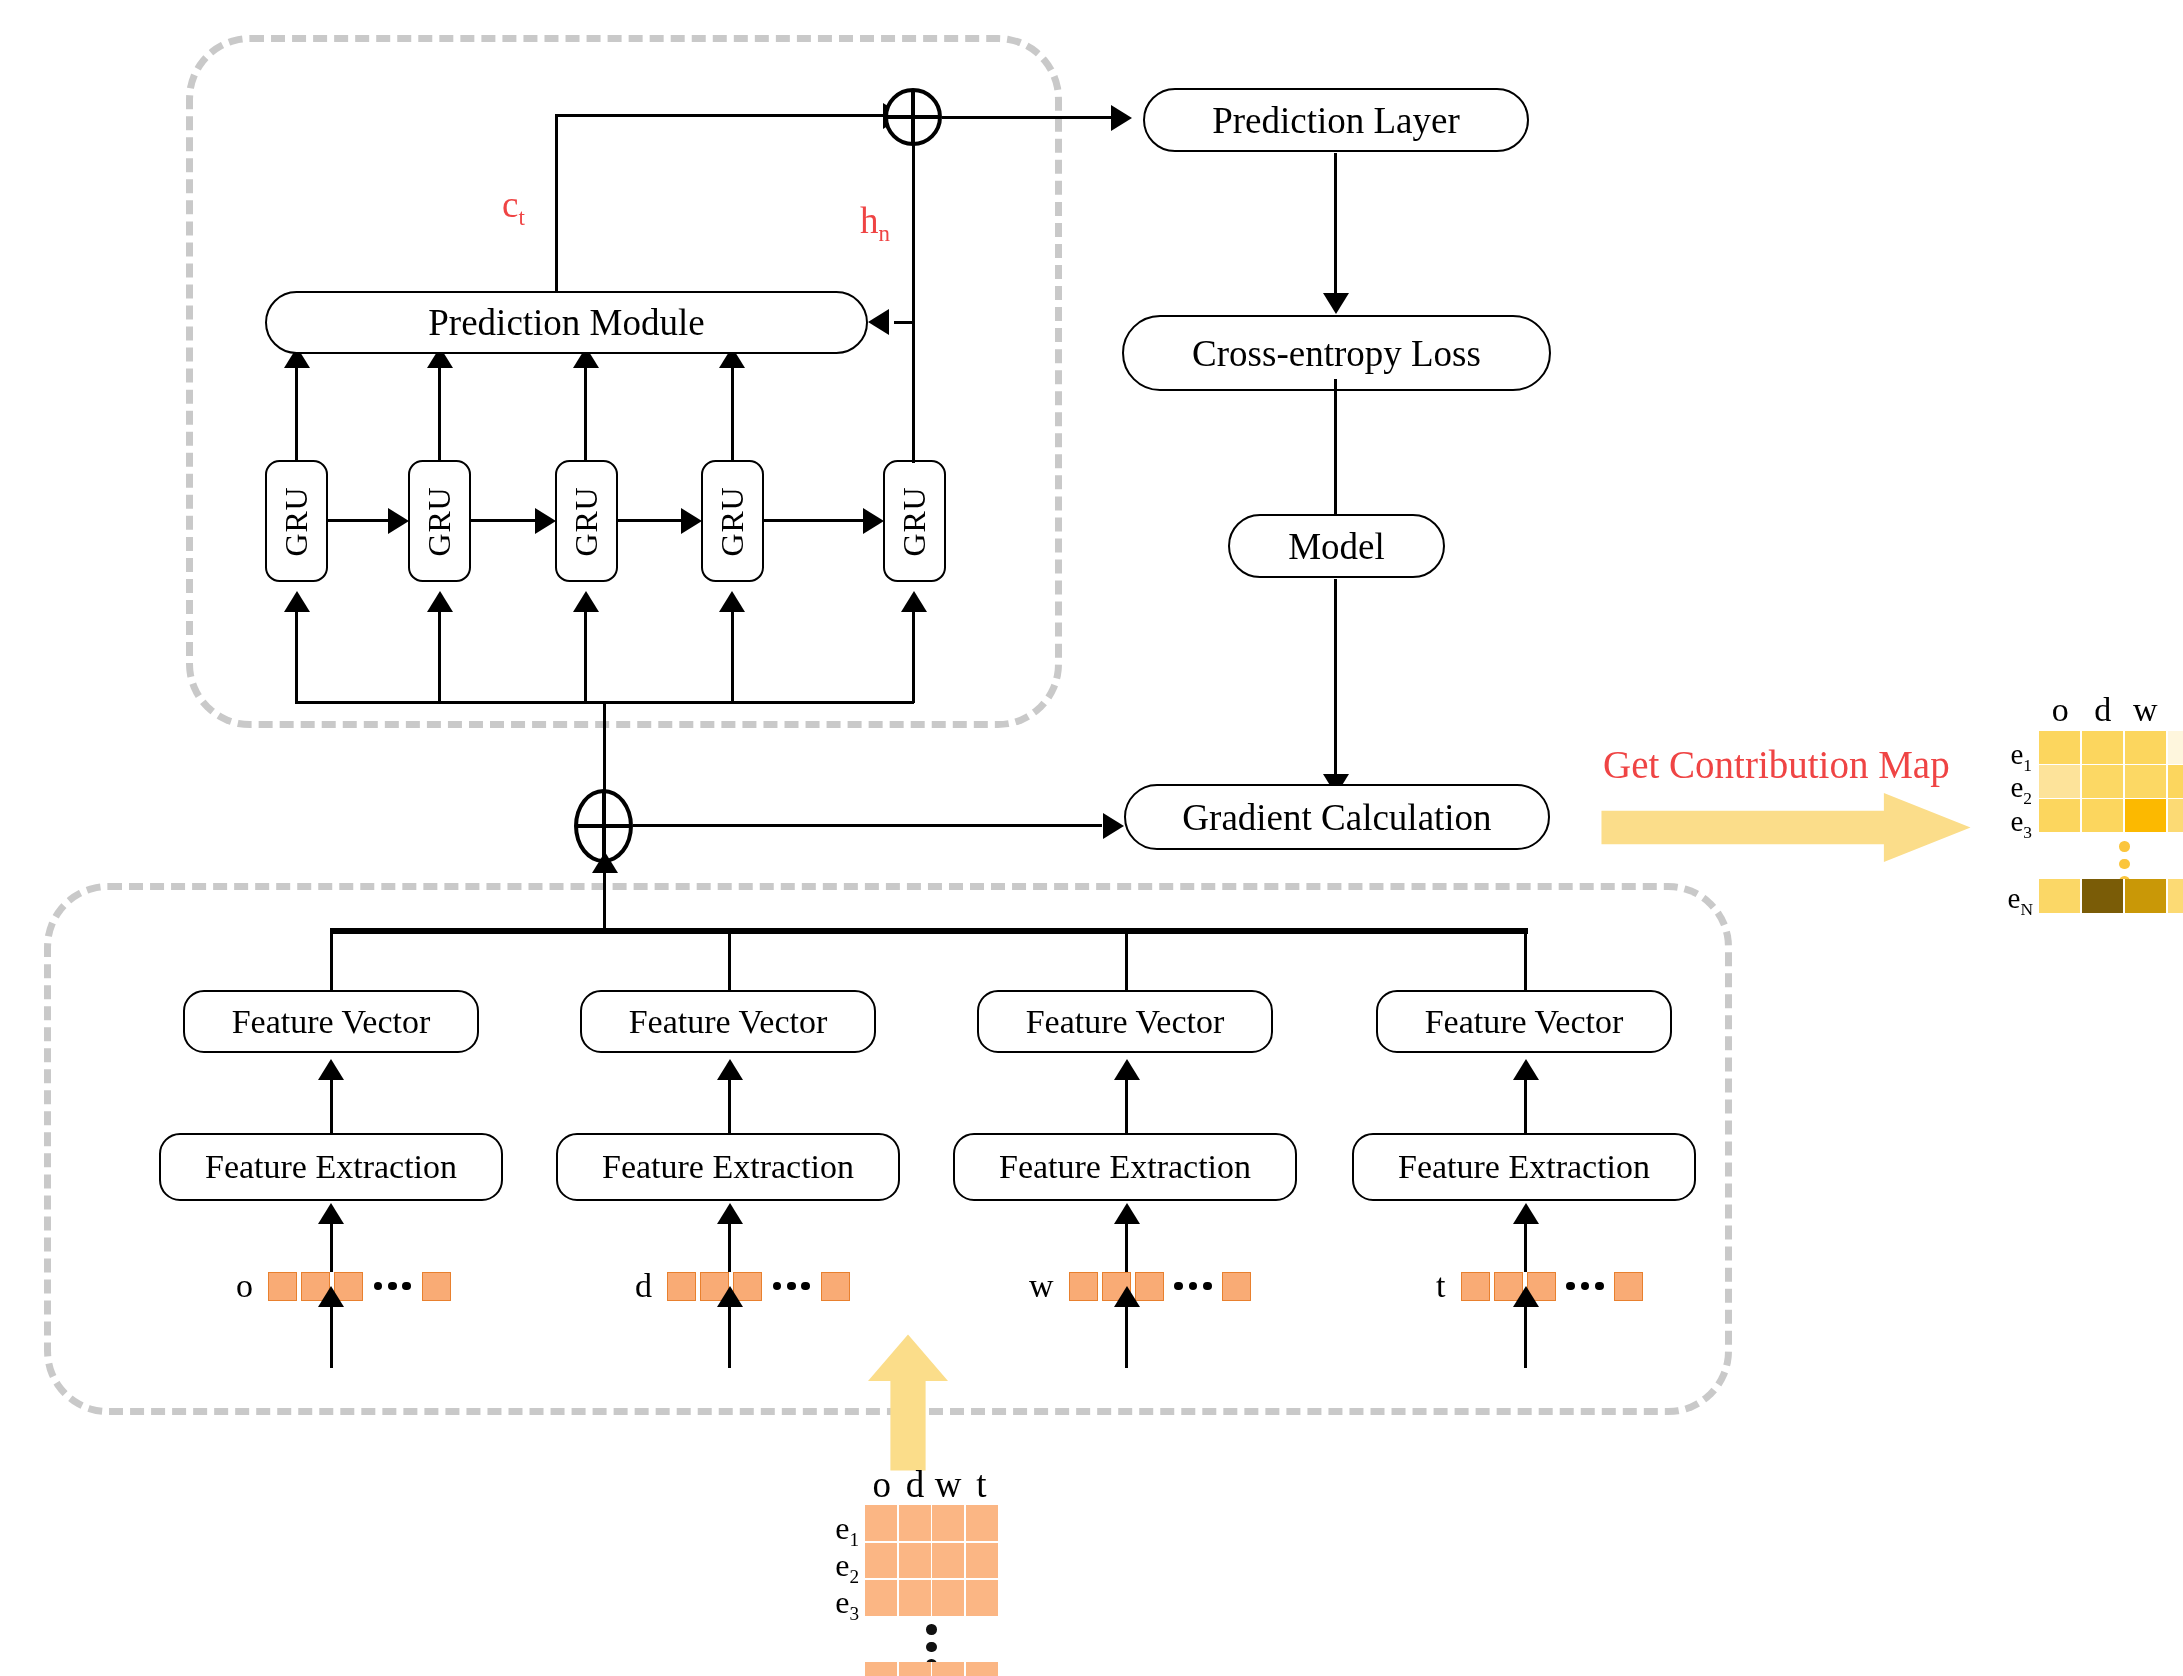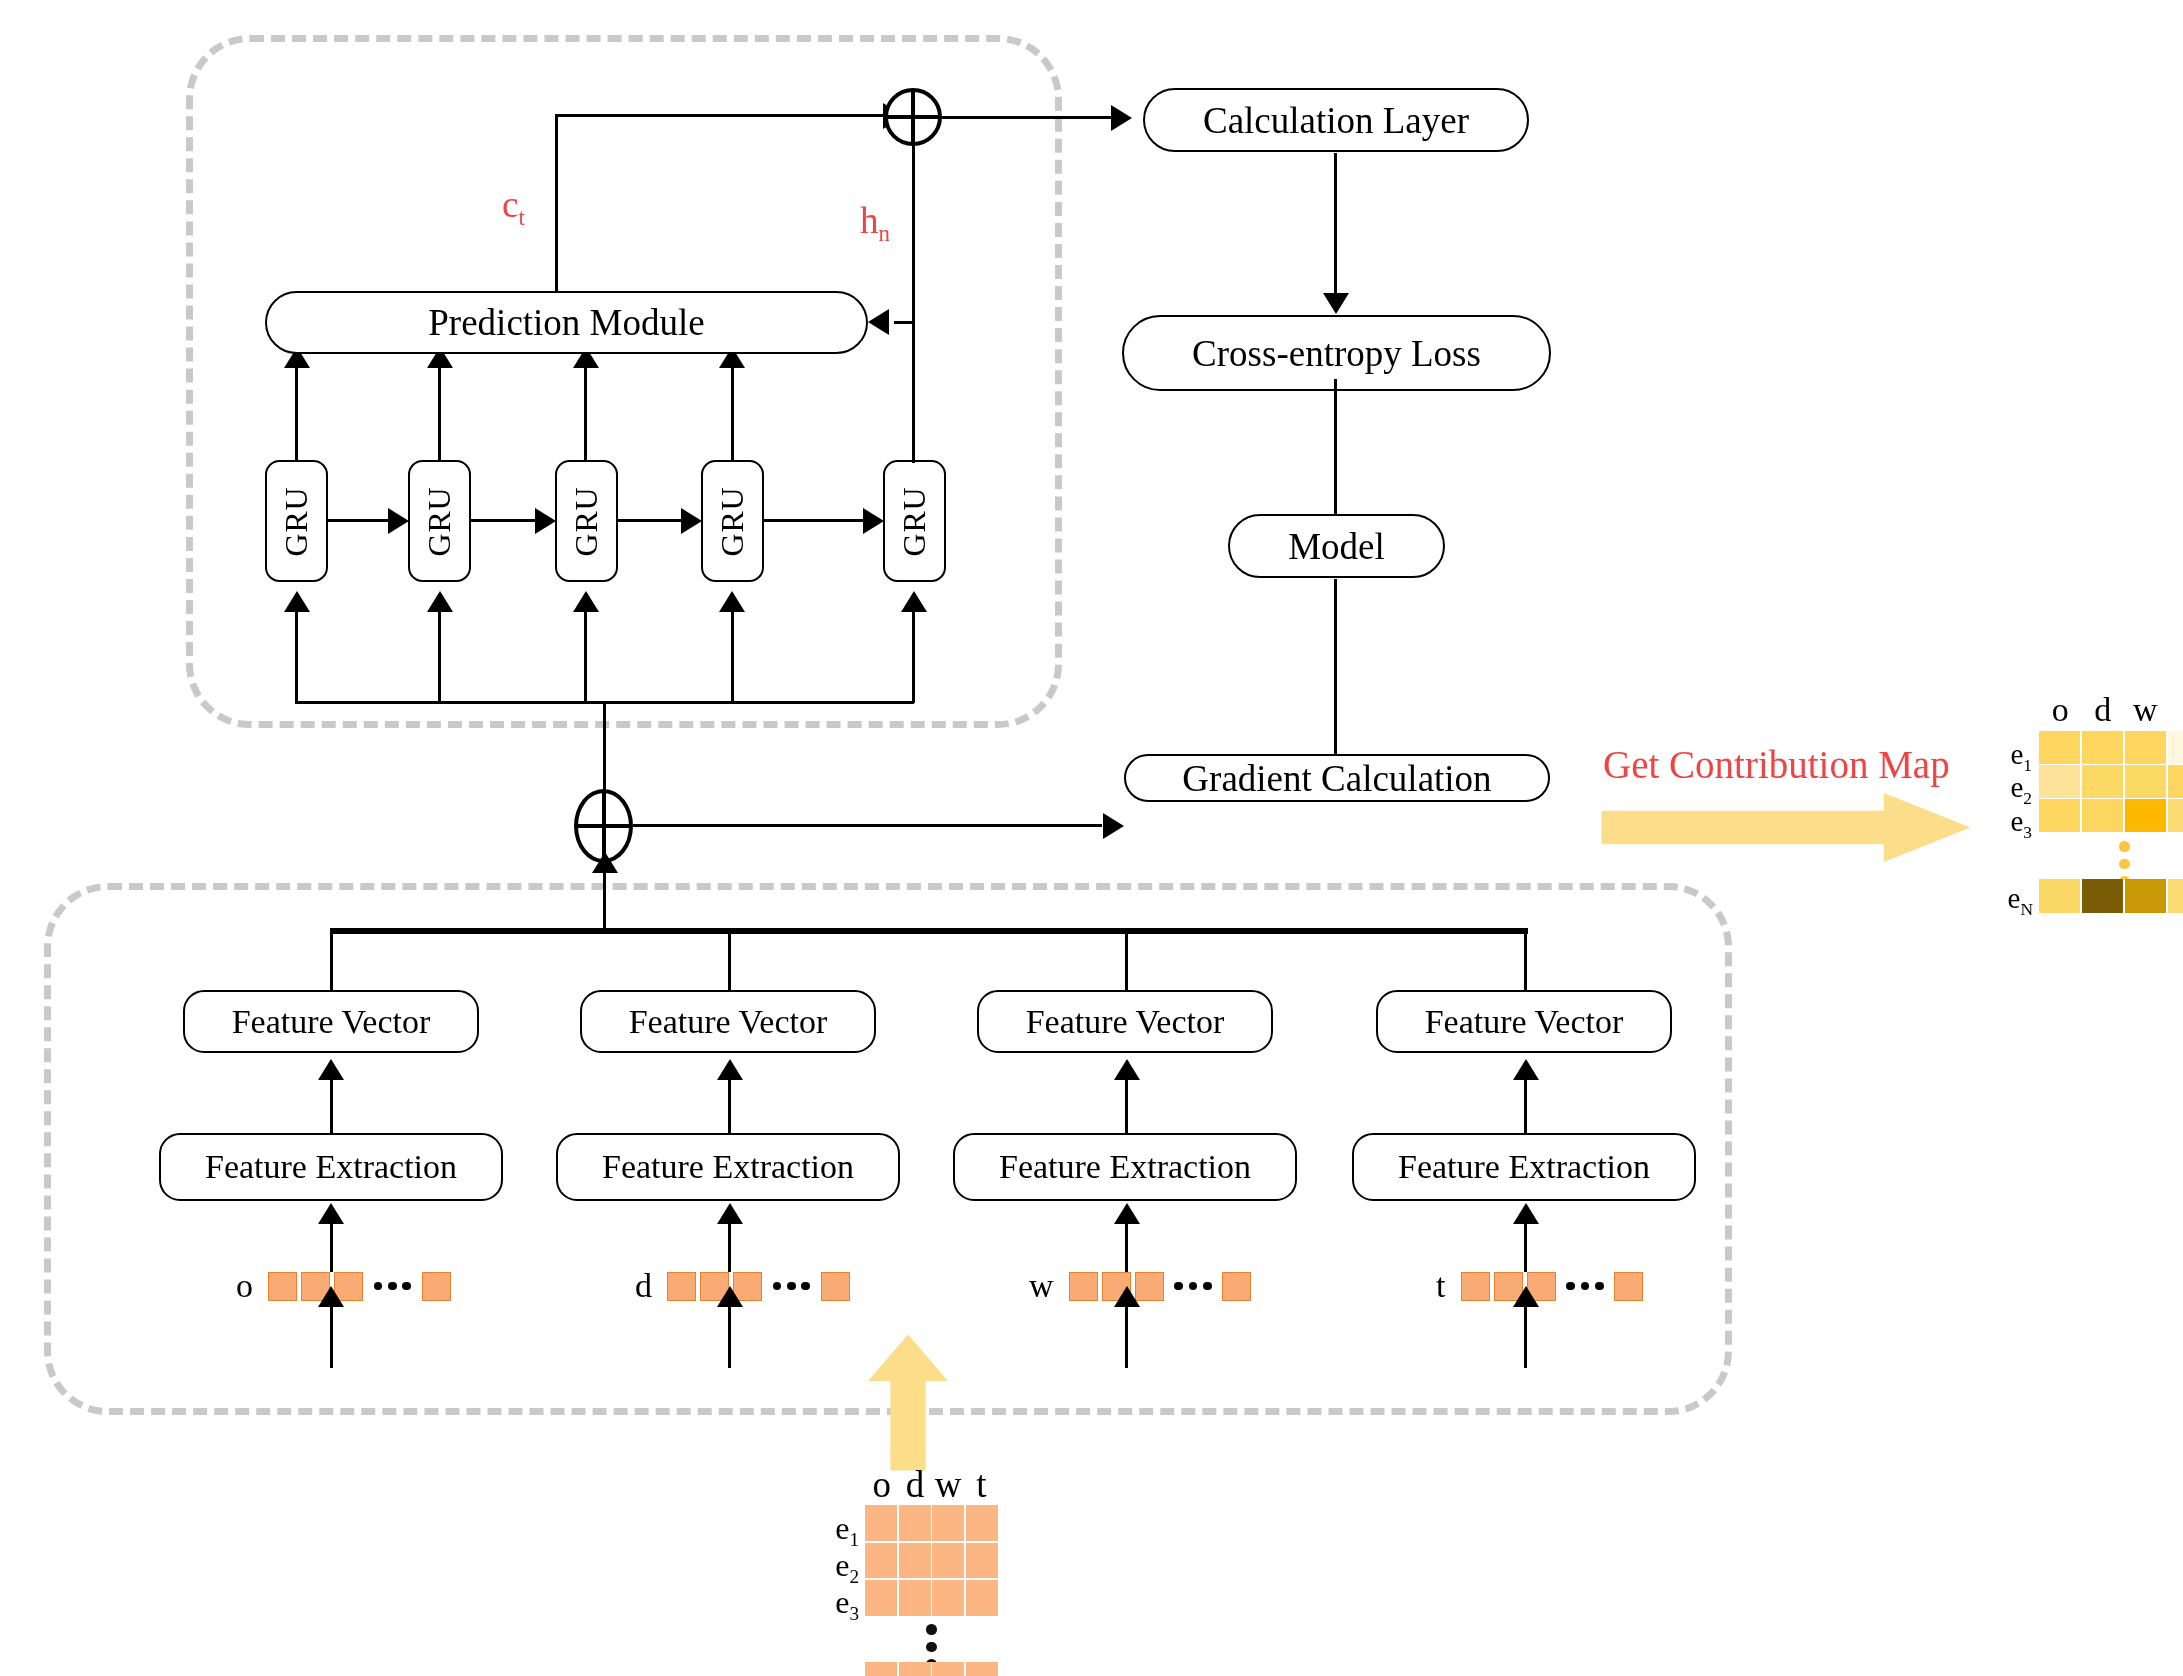--- a/index.html
+++ b/index.html
@@ -179,41 +179,41 @@
 
   <div class="oplus" style="left:574px;top:789px;width:59px;height:74px;border-radius:50%;"></div>
 
   <div class="ln lnh" style="left:633px;top:824px;width:469px;"></div>
   <div class="ah right" style="left:1103px;top:813px;"></div>
 
   <div class="ln lnv" style="left:603px;top:863px;height:66px;"></div>
   <div class="ah up" style="left:592px;top:852px;"></div>
 
   <div class="node pill" style="left:1143px;top:88px;width:386px;height:64px;font-size:37px;">
-    <span>Calculation Layer</span>
+    <span>Prediction Layer</span>
   </div>
 
   <div class="ln lnv" style="left:1334px;top:153px;height:145px;"></div>
   <div class="ah down" style="left:1323px;top:293px;"></div>
 
   <div class="node pill" style="left:1122px;top:315px;width:429px;height:76px;font-size:37px;">
     <span>Cross-entropy Loss</span>
   </div>
 
   <div class="ln lnv" style="left:1334px;top:379px;height:143px;"></div>
   <div class="ah down" style="left:1323px;top:518px;"></div>
 
   <div class="node pill" style="left:1228px;top:514px;width:217px;height:64px;font-size:37px;">
     <span>Model</span>
   </div>
 
   <div class="ln lnv" style="left:1334px;top:579px;height:201px;"></div>
   <div class="ah down" style="left:1323px;top:774px;"></div>
 
-  <div class="node pill" style="left:1124px;top:754px;width:426px;height:48px;font-size:37px;">
+  <div class="node pill" style="left:1124px;top:784px;width:426px;height:66px;font-size:37px;">
     <span>Gradient Calculation</span>
   </div>
 
   <div class="mathlbl" style="left:1603px;top:742px;font-size:39px;">Get Contribution Map</div>
 
   <svg class="yarrow-r" style="left:1601px;top:793px;" width="370" height="69" viewBox="0 0 460 86">
     <polygon points="0,22 352,22 352,0 460,43 352,86 352,64 0,64" fill="#fbdd8a"></polygon>
   </svg>
 
   <div class="matwrap" style="left:2010px;top:691px;">

